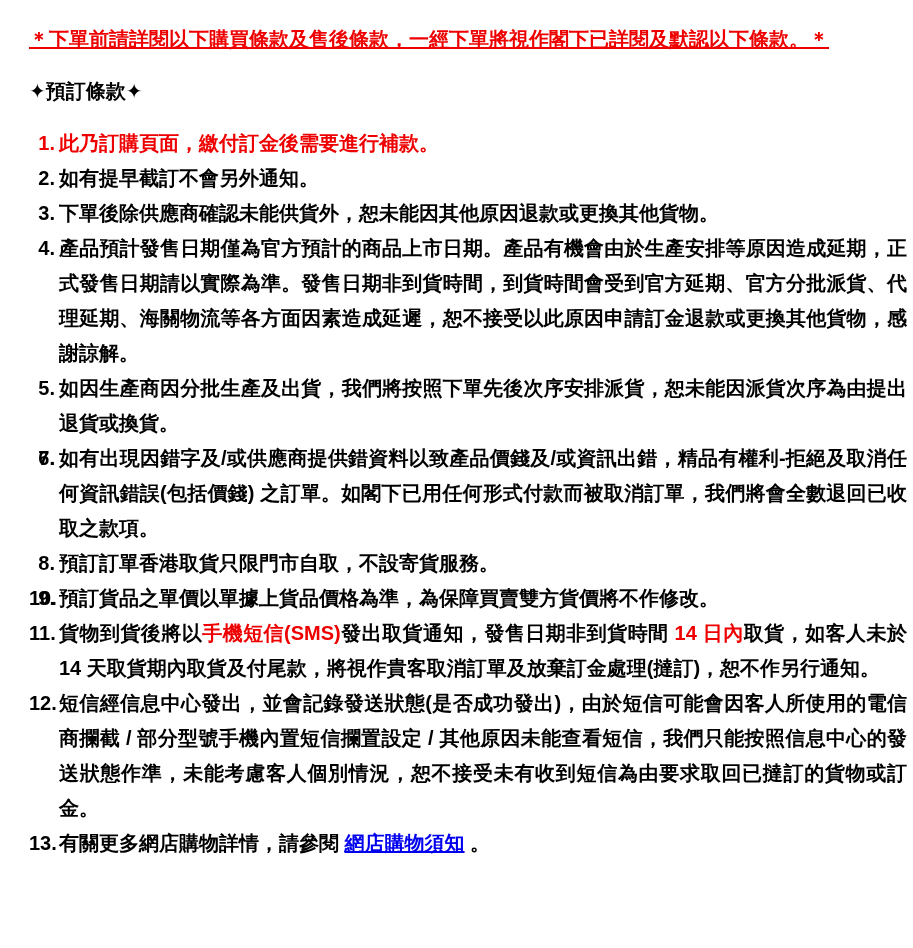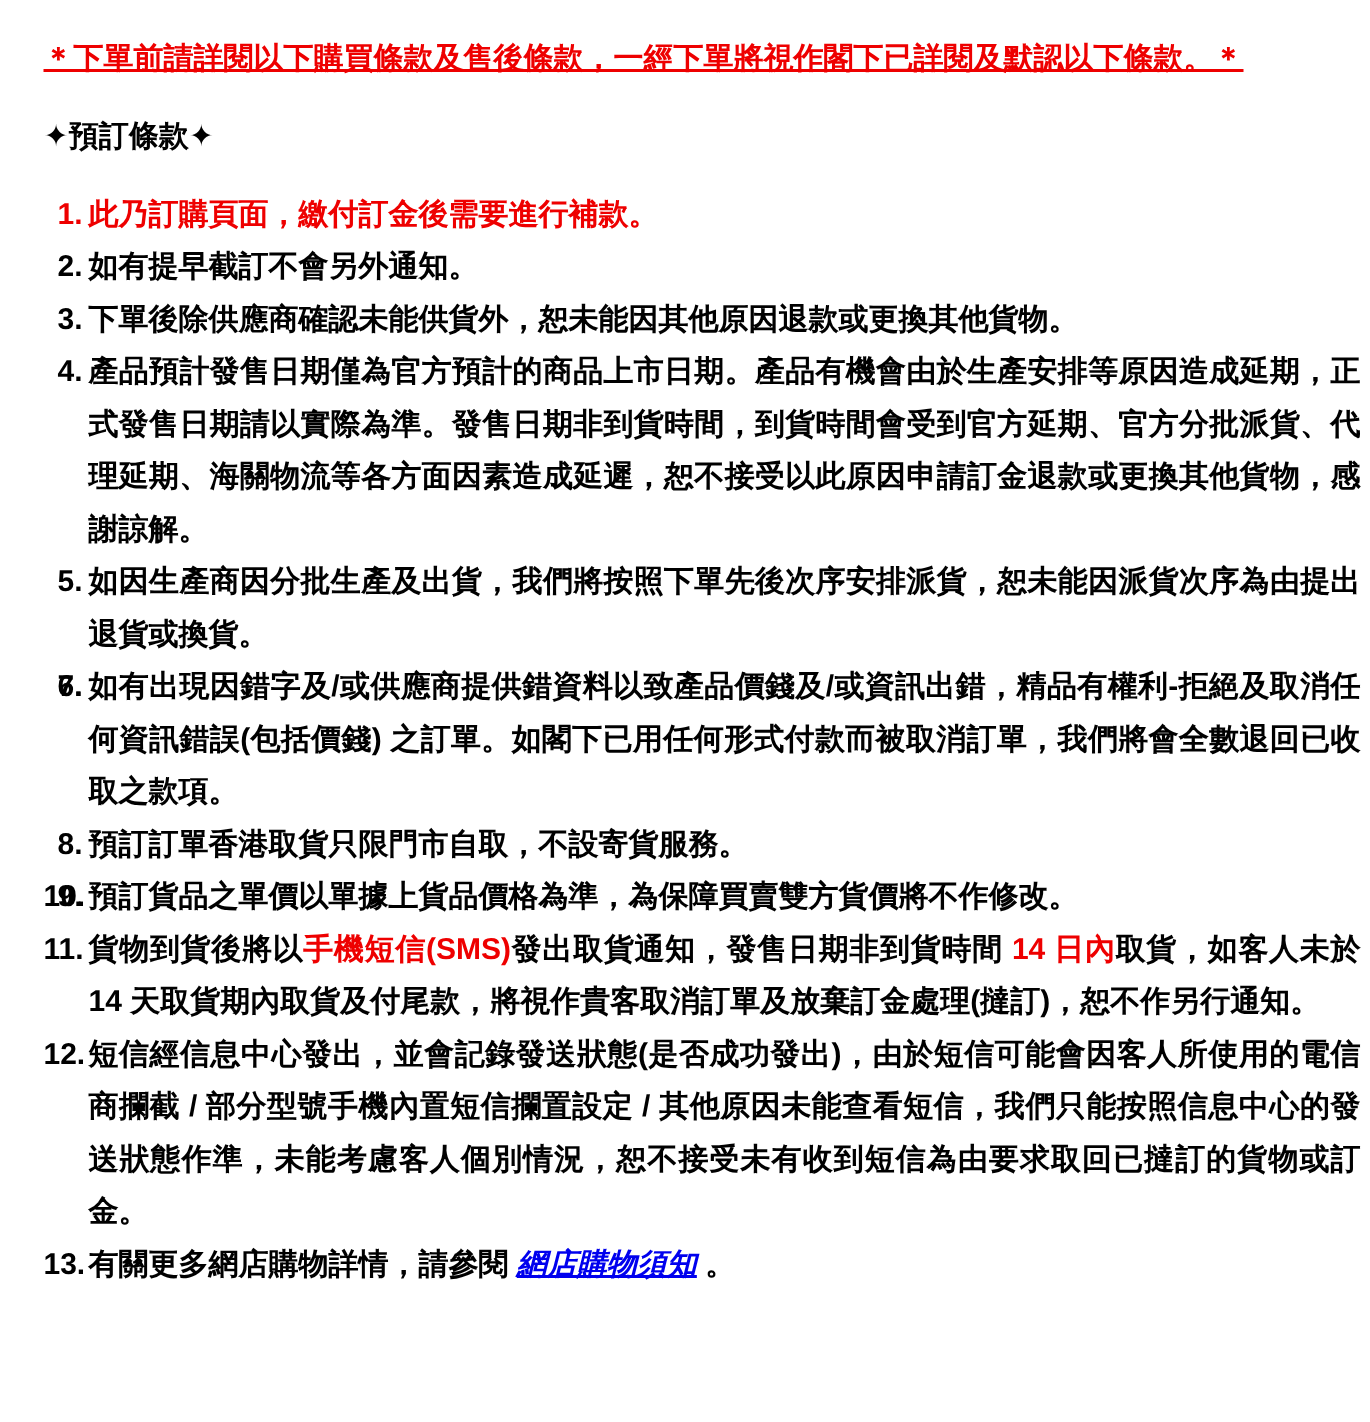--- a/index.html
+++ b/index.html
@@ -42,21 +42,21 @@
   }
   ol.terms li .num{
     position:absolute;
     left:0;top:0;
     width:26px;
     text-align:right;
     white-space:nowrap;
   }
   li.red-item{color:var(--red);}
   .ru{color:var(--red);}
-  a.doc-link{color:var(--blue);text-decoration:underline;cursor:pointer;font-style:italic;}
+  a.doc-link{color:var(--blue);text-decoration:underline;cursor:pointer;}
 </style>
 </head>
 <body>
 
 <div class="doc">
 
   <p class="header-notice">＊下單前請詳閱以下購買條款及售後條款，一經下單將視作閣下已詳閱及默認以下條款。＊</p>
 
   <p class="section-title">✦預訂條款✦</p>
 

